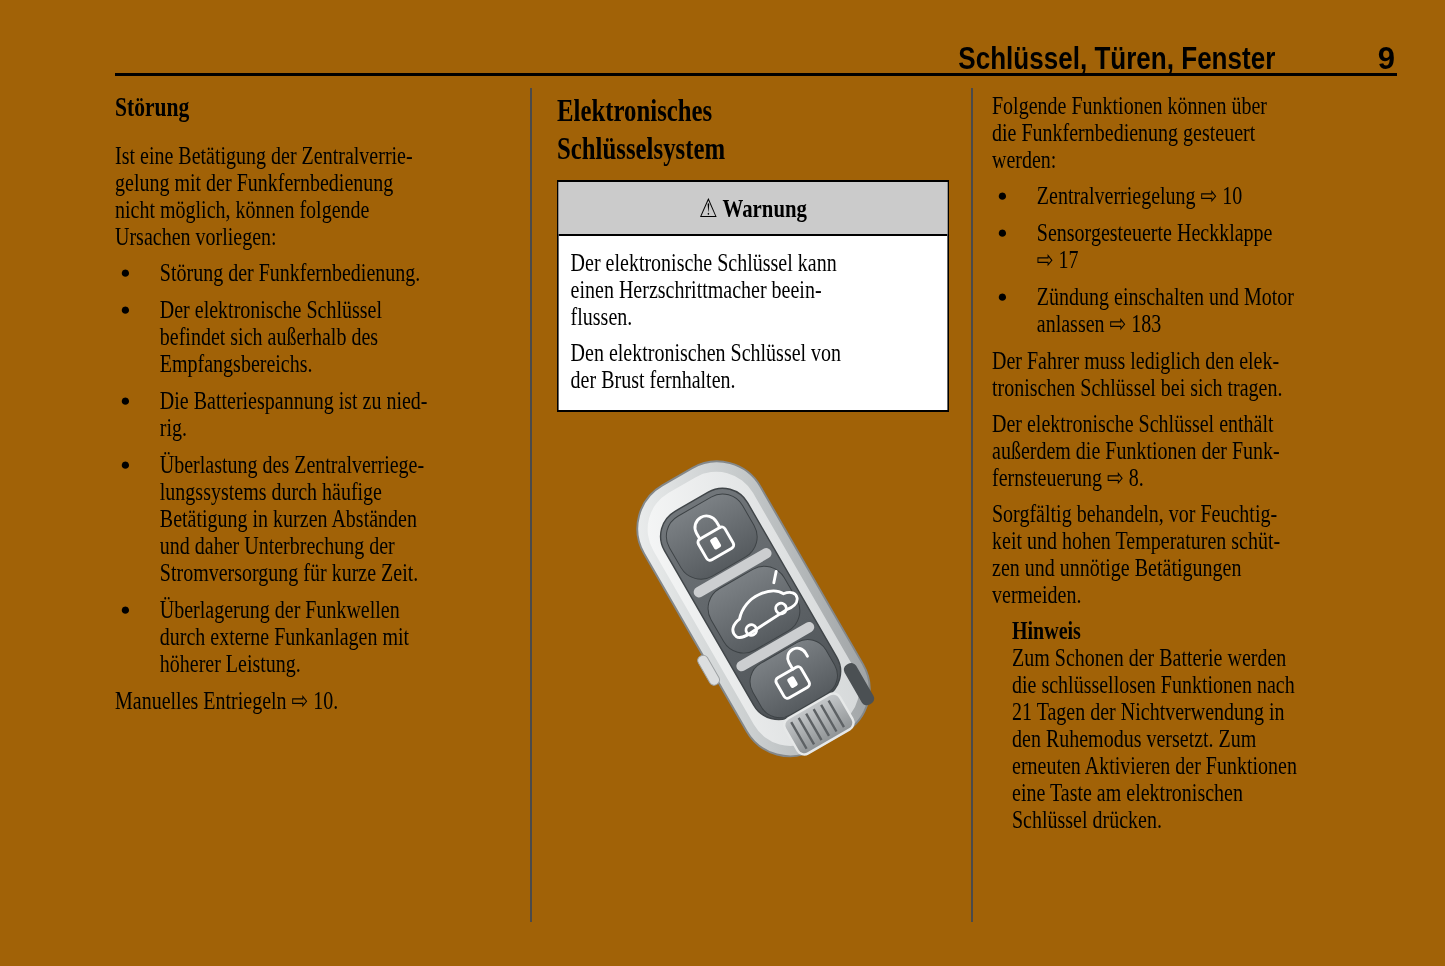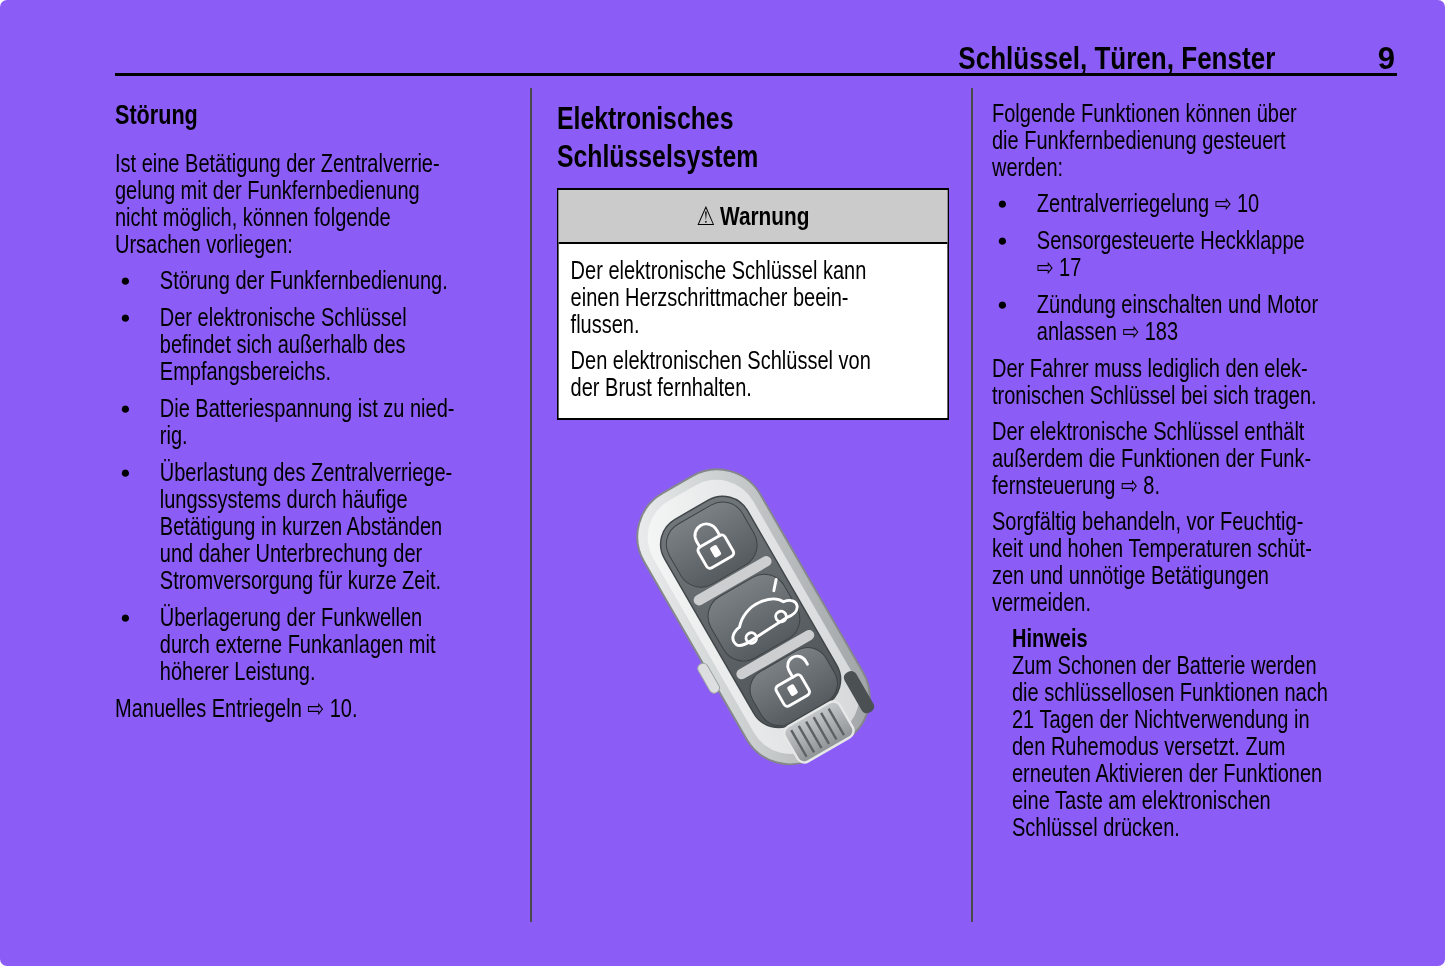--- a/index.html
+++ b/index.html
@@ -5,23 +5,22 @@
   html,body { margin:0; padding:0; }
   body {
     font-family: "Liberation Sans", "DejaVu Sans", sans-serif;
     background:#ffffff;
     color:#000000;
   }
   .page {
     position:relative;
     width:1445px;
     height:966px;
-    background:#8b5cf6;
+    background:#a16207;
     overflow:hidden;
-    border-radius:7px;
   }
 
   
   .header-title {
     position:absolute;
     top:41px; right:170px;
     font-size:31px; font-weight:bold;
     white-space:nowrap;
     transform:scaleX(0.84);
     transform-origin:top right;
@@ -42,21 +41,21 @@
   .v-divider {
     position:absolute;
     top:88px;
     width:2px; height:834px;
     background:#4a4a4a;
   }
   .v-divider.d1 { left:530px; }
   .v-divider.d2 { left:971px; }
 
   
-  .col { position:absolute; top:100px; }
+  .col { position:absolute; top:92px;font-family:Liberation Serif, serif; }
   #col1 { left:115px; width:392px; }
   #col2 { left:557px; width:392px; }
   #col3 { left:992px; width:405px; }
 
   .condense { transform:scaleX(0.8); transform-origin:top left; }
   #col1 .condense { width:488px; }
   #col2 .condense { width:490px; }
   #col3 .condense { width:506px; }
 
   .body-text {

